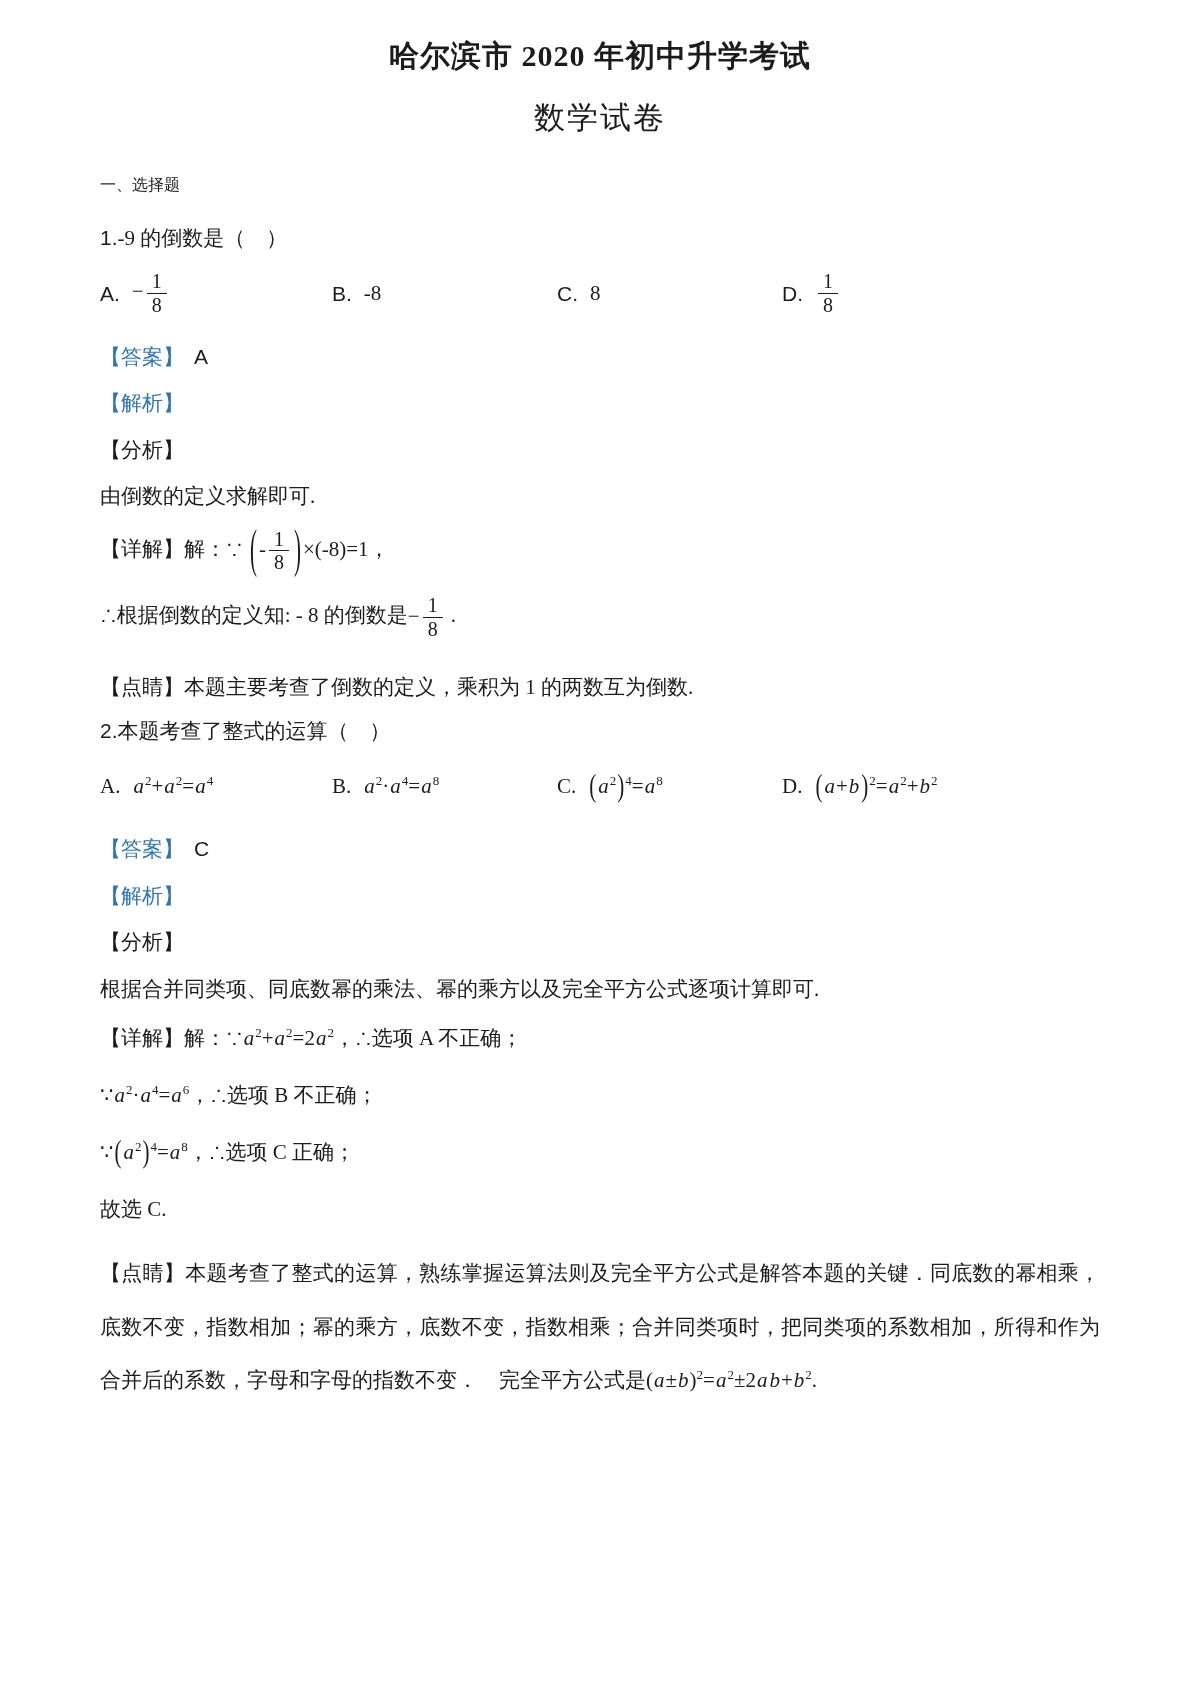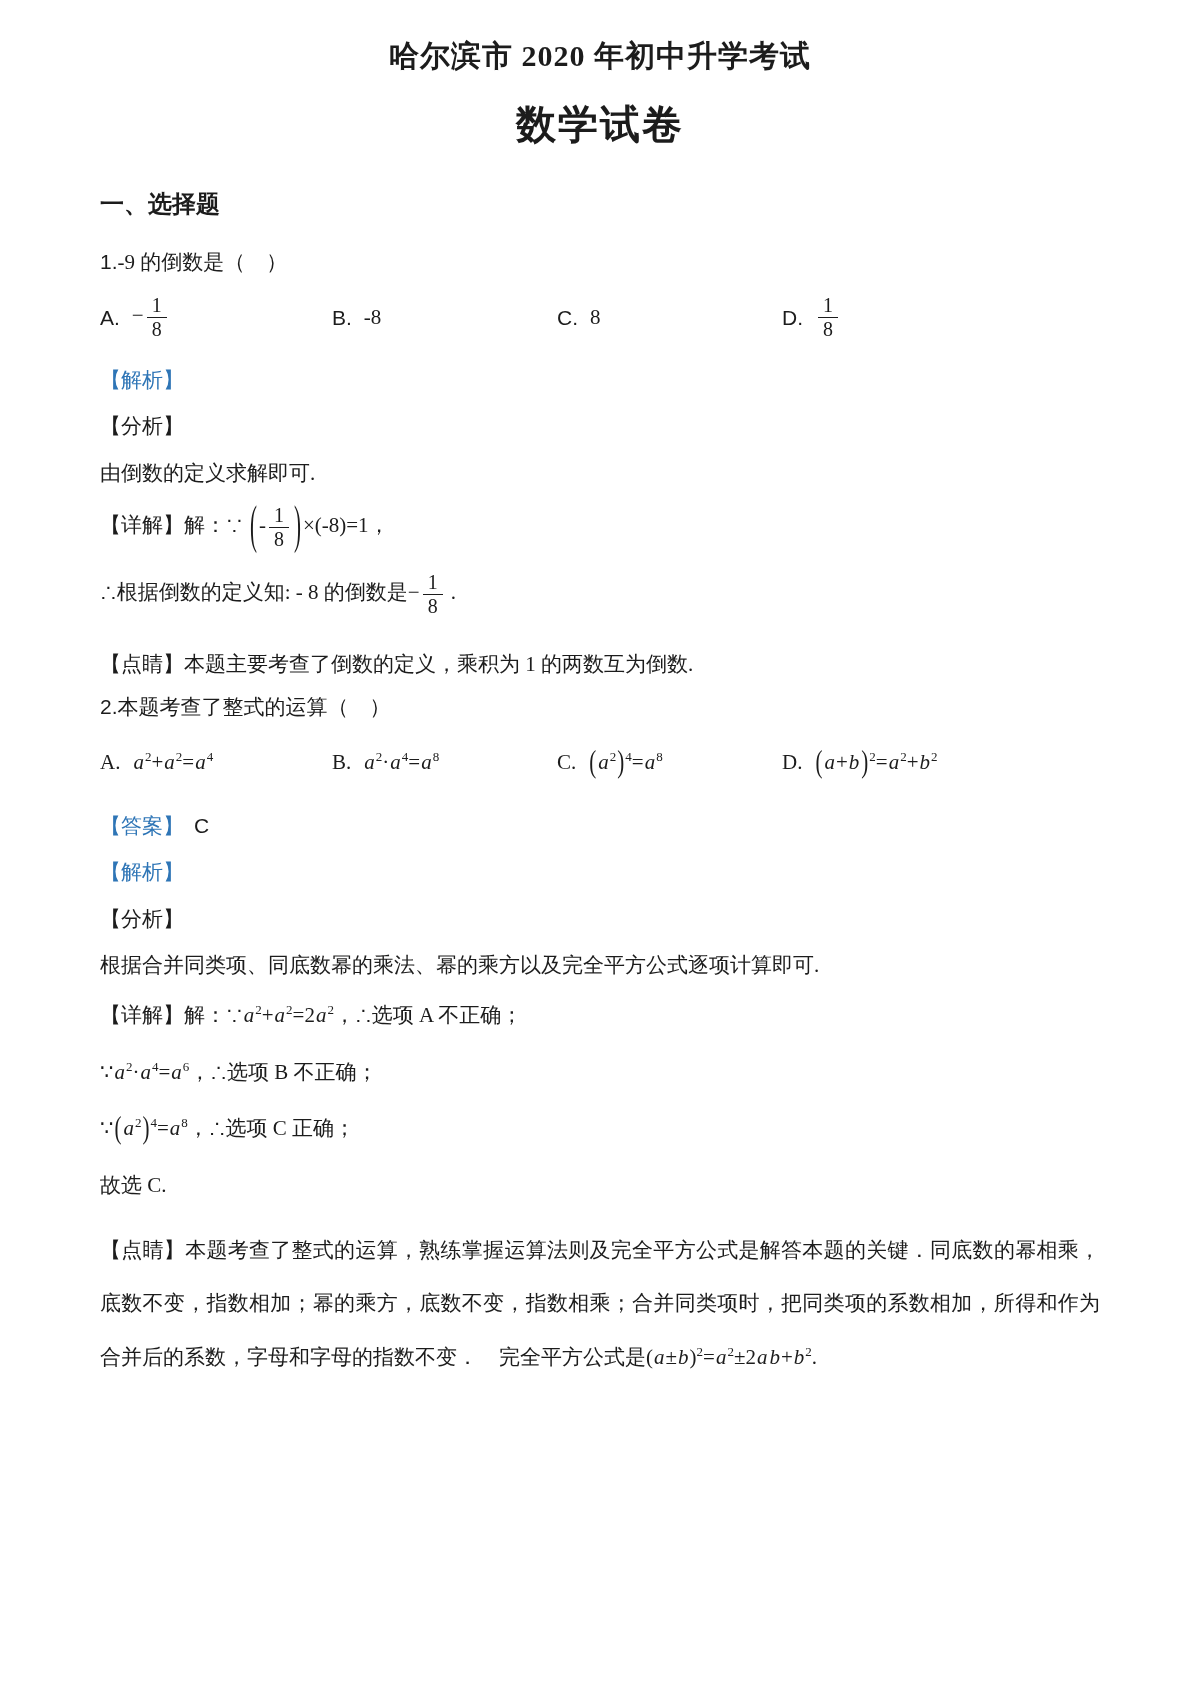--- a/index.html
+++ b/index.html
@@ -3,22 +3,22 @@
 <meta charset="utf-8">
 <style>
   html,body{margin:0;padding:0;background:#ffffff;}
   .page{
     width:1200px;height:1698px;box-sizing:border-box;
     padding:36px 100px 0 100px;background:#ffffff;
     font-family:"Liberation Serif","DejaVu Serif",serif;
     color:#1c1c1c;font-size:21px;overflow:hidden;
   }
   .doc-title{font-size:30px;font-weight:700;text-align:center;margin:0 0 20px 0;letter-spacing:1px;}
-  .doc-subtitle{font-size:40px;font-weight:700;text-align:center;margin:0 0 36px 0;letter-spacing:2px;}
-  .section-heading{font-size:24px;font-weight:700;margin:6px 0 26px 0;}
+  .doc-subtitle{font-size:31px;font-weight:400;text-align:center;margin:0 0 36px 0;letter-spacing:2px;}
+  .section-heading{font-size:16px;font-weight:400;margin:6px 0 26px 0;}
   .p{margin:0 0 15px 0;line-height:1.5;}
   .stem{margin-bottom:12px;}
   .qnum{font-family:"Liberation Sans","DejaVu Sans",sans-serif;}
   .options{display:grid;grid-template-columns:232px 225px 225px 1fr;align-items:center;margin:4px 0 20px 0;min-height:54px;}
   .opt{display:flex;align-items:center;gap:12px;}
   .q-1 .olabel{font-family:"Liberation Sans","DejaVu Sans",sans-serif;}
   .q-2 .olabel{font-family:"Liberation Serif","DejaVu Serif",serif;}
   .blue{color:#2e75b6;}
   .ans{font-family:"Liberation Sans","DejaVu Sans",sans-serif;padding-left:10px;}
   .math i{font-style:italic;padding:0 1px;}
@@ -59,20 +59,21 @@
             <span class="math oval">8</span>
           </span>
           <span class="opt">
             <span class="olabel">D.</span>
             <span class="math oval"><span class="frac">
                 <span class="fn">1</span>
                 <span class="fd">8</span>
               </span></span>
           </span>
         </div>
+  <p class="p"><span class="blue">【答案】</span><span class="ans">A</span></p>
   <p class="p blue">【解析】</p>
   <p class="p">【分析】</p>
   <p class="p">由倒数的定义求解即可.</p>
         <p class="p xline"><span>【详解】</span><span>解：∵ </span><span class="math"><span class="bpx">(</span>-<span class="frac">
               <span class="fn">1</span>
               <span class="fd">8</span>
             </span><span class="bpx">)</span>×(-8)=1</span><span>，</span></p>
         <p class="p xline"><span>∴根据倒数的定义知: - 8 的倒数是</span><span class="math">−<span class="frac">
               <span class="fn">1</span>
               <span class="fd">8</span>

